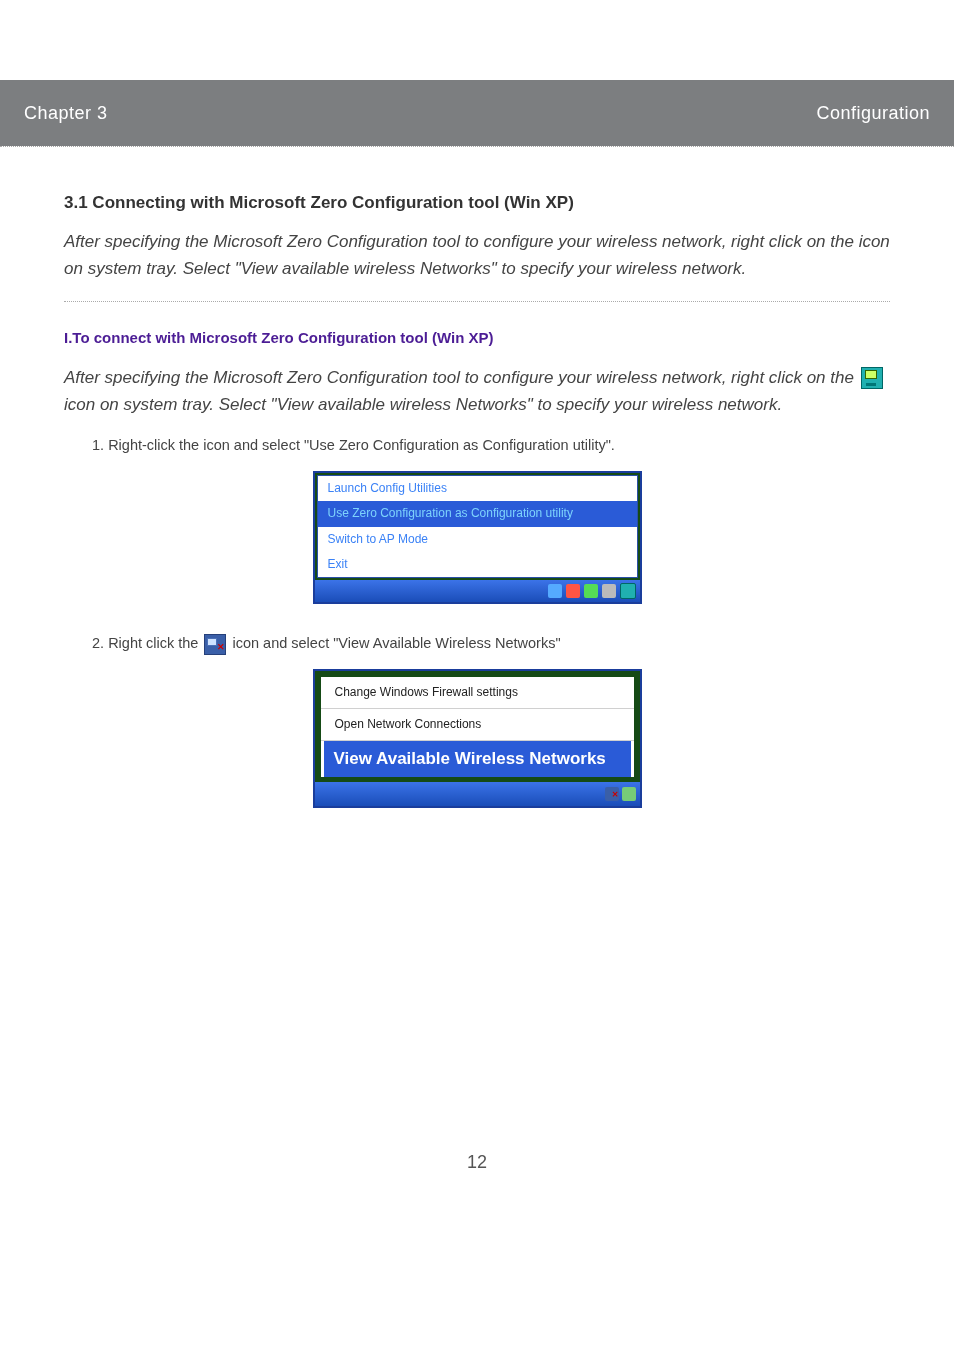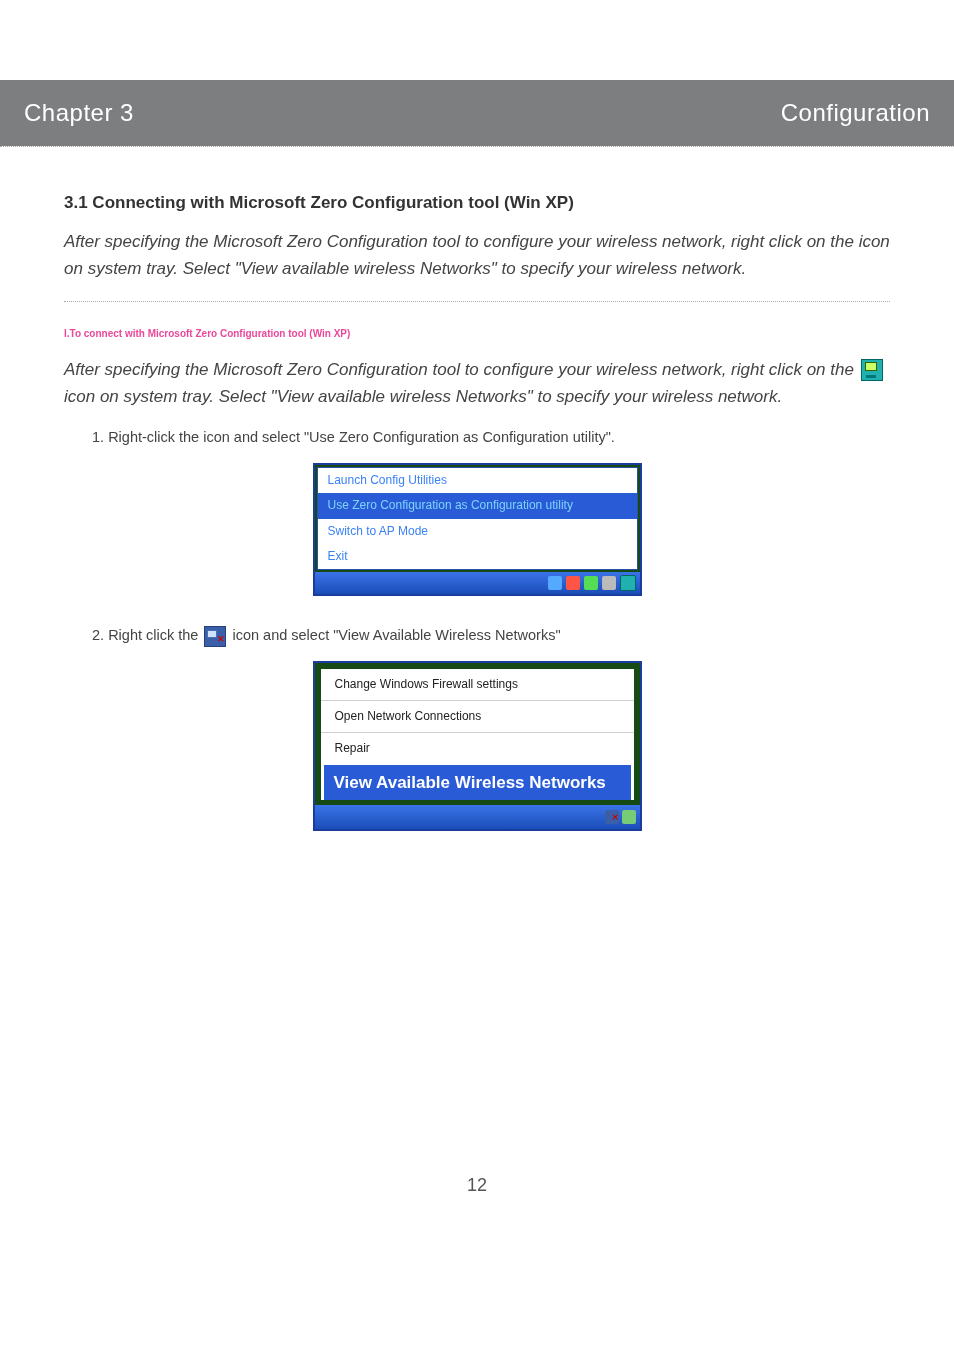--- a/index.html
+++ b/index.html
@@ -24,21 +24,21 @@
   }
 
   .chapter-bar {
     background: #7c7e80;
     height: 66px;
     color: #fff;
     display: flex;
     align-items: center;
     padding: 0 24px;
     font-family: Verdana, Geneva, sans-serif;
-    font-size: 24px;
+    font-size: 18px;
     letter-spacing: 0.5px;
   }
 
   .dotted-border {
     border-bottom: 1px dotted #aaa;
   }
 
   .content {
     padding: 36px 64px 0 64px;
     font-family: Verdana, Geneva, sans-serif;
@@ -55,23 +55,23 @@
     margin-bottom: 12px;
   }
 
   .section-hr {
     border: none;
     border-top: 1px dotted #aaa;
     margin: 18px 0 24px 0;
   }
 
   .h3 {
-    font-size: 10px;
+    font-size: 15px;
     font-weight: bold;
-    color: #ec4899;
+    color: #4c1d95;
     margin-top: 14px;
     margin-bottom: 14px;
   }
 
   p {
     margin: 0 0 16px 0;
     font-size: 17px;
     color: #444;
     font-style: italic;
   }
@@ -328,21 +328,20 @@
       <span class="tray-icon-2"></span>
       <span>icon and select "View Available Wireless Networks"</span>
     </div>
 
     <div class="screenshot-wrapper">
       <div class="ss2">
         <div class="ss2-bg">
           <div class="ss2-menu">
             <div class="ss2-item">Change Windows Firewall settings</div>
             <div class="ss2-item">Open Network Connections</div>
-            <div class="ss2-item nb">Repair</div>
             <div class="ss2-item-hi">View Available Wireless Networks</div>
           </div>
         </div>
         <div class="ss2-taskbar">
           <div class="ss2-tray-icons">
             <div class="mini2 x"></div>
             <div class="mini2 y"></div>
           </div>
         </div>
       </div>

